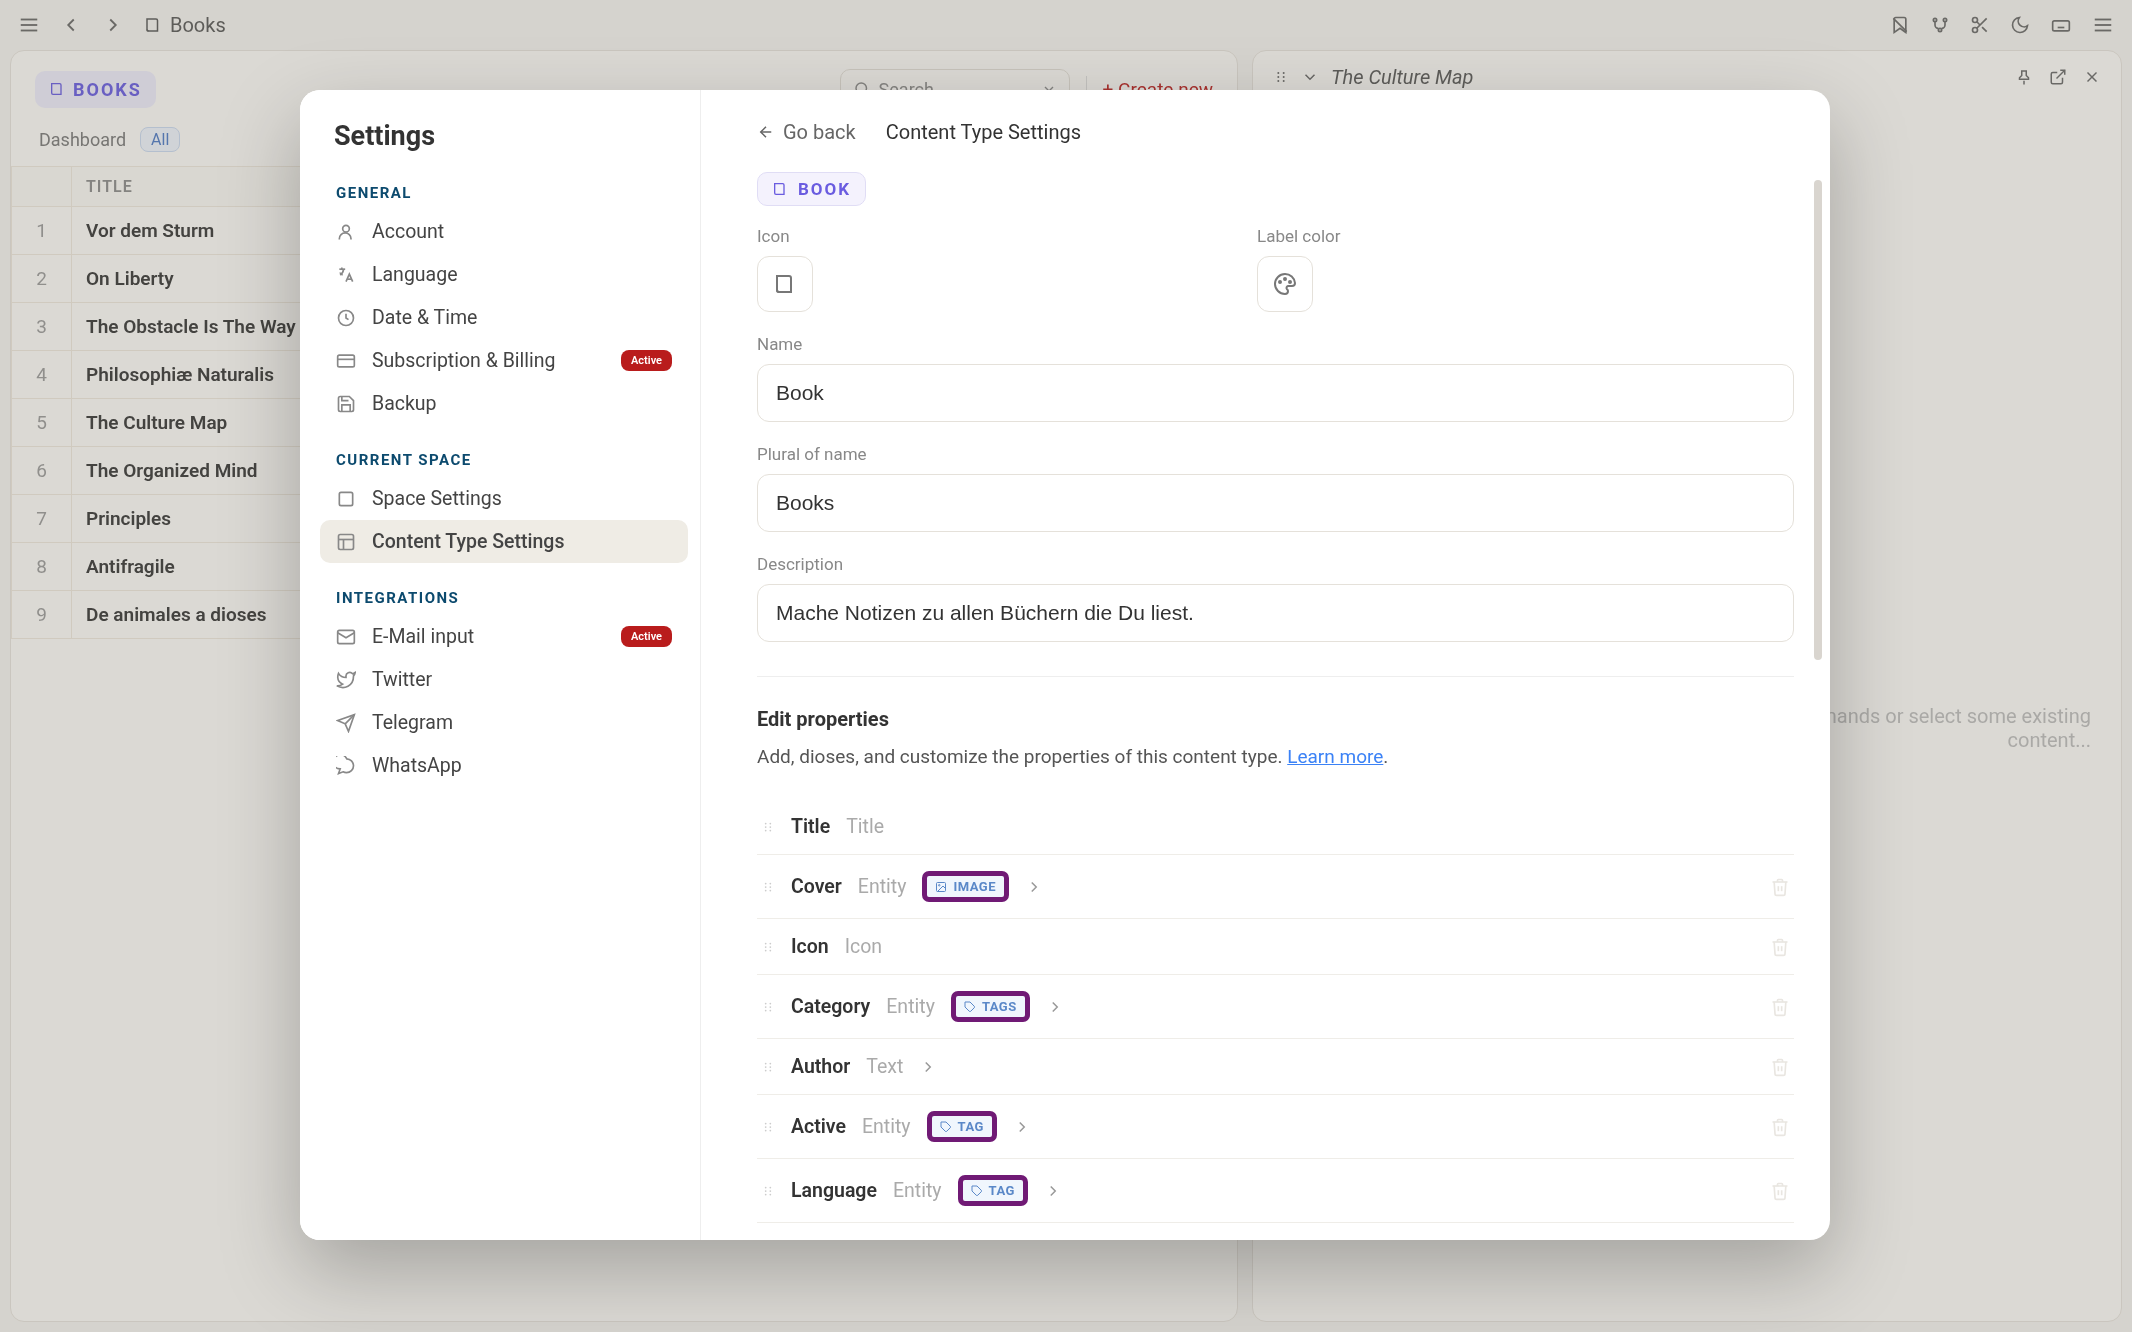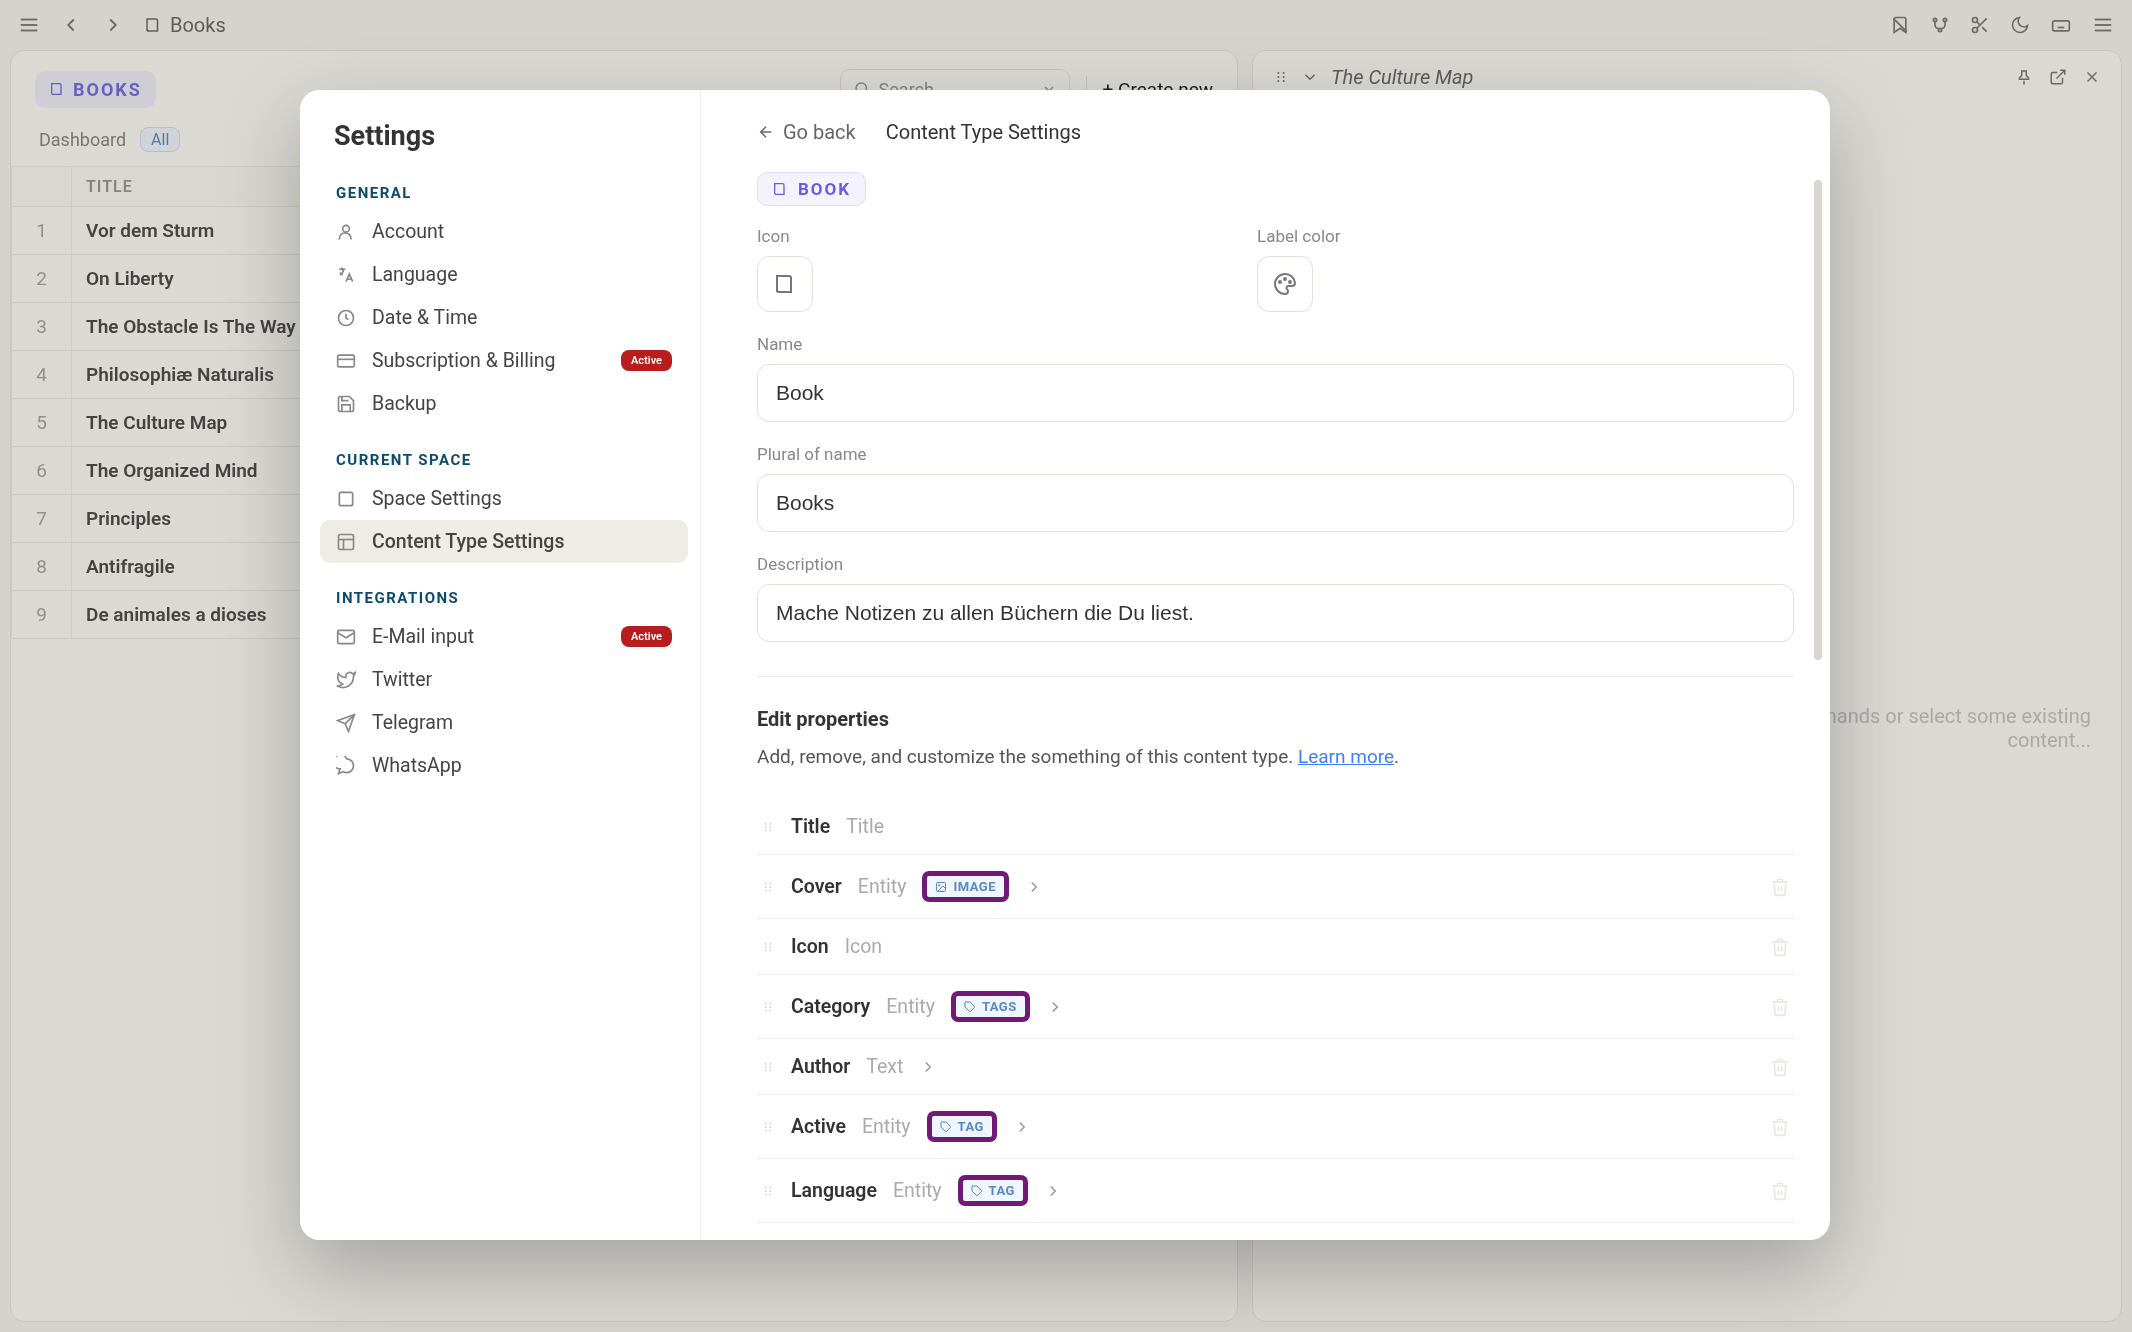--- a/index.html
+++ b/index.html
@@ -56,21 +56,21 @@
   padding: 8px 14px; border-radius: 10px; font-size: 18px;
 }
 .search-box {
   margin-left: auto;
   width: 230px; height: 40px;
   border: 1px solid #e2ded7; border-radius: 10px;
   display:flex; align-items:center; gap:8px; padding: 0 12px;
   color:#888;
 }
 .lp-toolbar-divider { width:1px; height:26px; background:#ddd; }
-.create-new { color:#000000; font-size:19px; }
+.create-new { color:#b91c1c; font-size:19px; }
 
 .lp-sub {
   display:flex; align-items:center; gap: 14px;
   padding: 8px 28px 14px;
   color:#777; font-size:18px;
 }
 .chip-all {
   border:1px solid #c9d8f0; background:#eef3fc; color:#4a77c4;
   padding: 2px 10px; border-radius: 8px; font-size:16px;
 }
@@ -568,21 +568,21 @@
     </div>
     <div class="form-group">
       <div class="f-label">Description</div>
       <input class="text-input" value="Mache Notizen zu allen Büchern die Du liest." style="">
     </div>
 
     <hr class="divider">
 
     <div class="h2">Edit properties</div>
     <div class="muted">
-      <span>Add, remove, and customize the something of this content type. </span><a class="link">Learn more</a>.
+      <span>Add, dioses, and customize the properties of this content type. </span><a class="link">Learn more</a>.
     </div>
 
     <div class="prop-list" id="prop-list">
         <div class="prop-row">
     <span class="grip">
             <svg width="14" height="14" viewBox="0 0 24 24" fill="currentColor">
               <circle cx="8" cy="6" r="1.5"></circle>
               <circle cx="8" cy="12" r="1.5"></circle>
               <circle cx="8" cy="18" r="1.5"></circle>
               <circle cx="16" cy="6" r="1.5"></circle>

